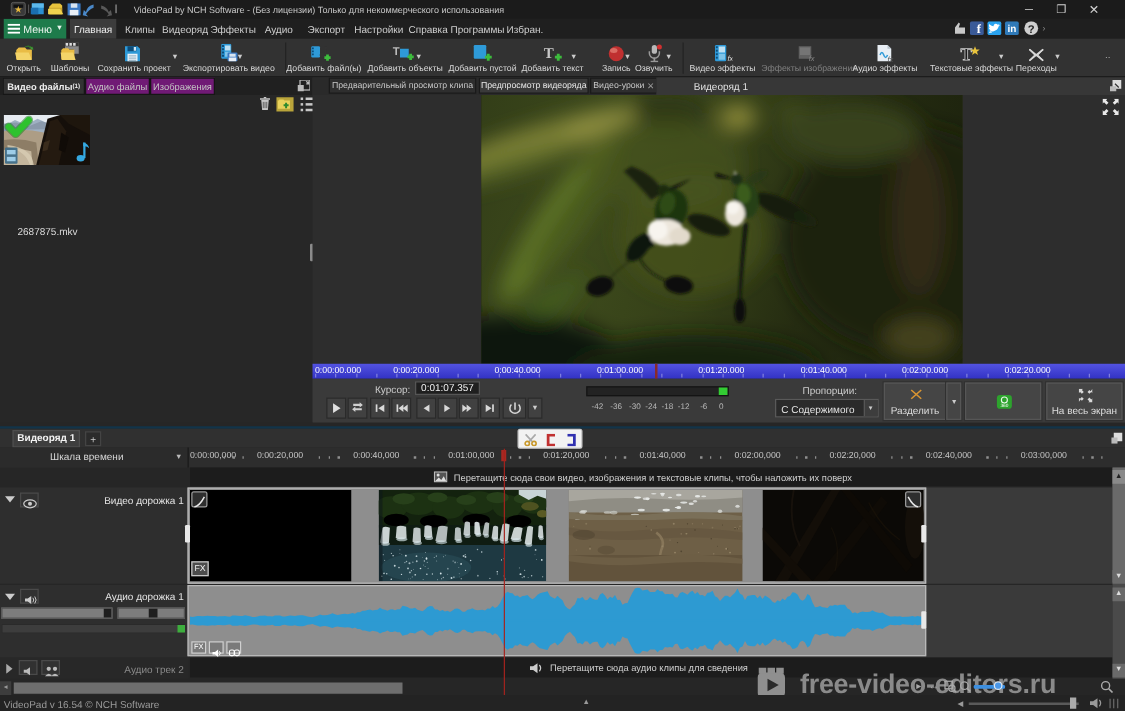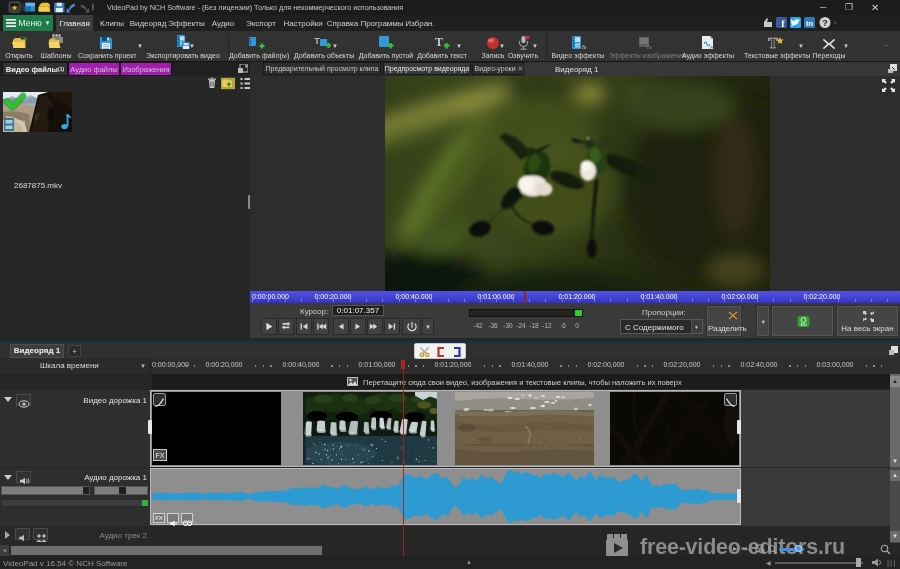--- a/index.html
+++ b/index.html
@@ -21,21 +21,21 @@
 
 #toolbar{left:0;top:31px;width:900px;height:31px;background:#323232;border-bottom:1px solid #161616;}
 .tbi{position:absolute;top:2px;text-align:center;color:#d8d8d8;font-size:7.5px;white-space:nowrap;}
 .tbi .ic{height:17px;display:flex;align-items:flex-end;justify-content:center;}
 .tbi .lb{margin-top:2px;font-size:7px;}
 .tsep{position:absolute;top:3px;width:1px;height:25px;background:#232323;}
 .caret{position:absolute;color:#cccccc;font-size:6px;}
 
 #leftpanel{left:0;top:62px;width:250px;height:276px;background:#272727;}
 #lp-tabs{left:0;top:0;width:250px;height:14px;background:#202020;}
-.lptab{position:absolute;top:0;height:14px;font-size:7.5px;white-space:nowrap;overflow:hidden;color:#c4c4c4;display:flex;align-items:center;justify-content:center;border:1px solid #161616;background:#a21caf;}
+.lptab{position:absolute;top:0;height:14px;font-size:7.5px;white-space:nowrap;overflow:hidden;color:#c4c4c4;display:flex;align-items:center;justify-content:center;border:1px solid #161616;background:#701a75;}
 #lptab1{background:#333333;color:#ededed;font-weight:bold;}
 #lp-tools{left:0;top:14px;width:250px;height:16px;}
 .lpbtn{position:absolute;top:1px;width:14px;height:13px;}
 #thumb{left:3px;top:30px;width:69px;height:40px;}
 #thumbname{left:0px;top:71px;width:76px;text-align:center;color:#dcdcdc;font-size:8px;margin-top:48px;}
 
 #preview{left:250px;top:62px;width:650px;height:229px;background:#2d2d2d;}
 #pv-tabs{left:0;top:0;width:650px;height:14px;background:#2a2a2a;}
 .pvtab{position:absolute;top:0;height:13px;font-size:7px;white-space:nowrap;overflow:hidden;color:#c8c8c8;display:flex;align-items:center;justify-content:center;background:#2e2e2e;border:1px solid #1a1a1a;}
 #pv-head{left:275px;top:0;width:375px;height:14px;background:#373737;color:#e0e0e0;font-size:8px;}
@@ -579,21 +579,21 @@
         <span class="ab" style="left:94px;transform:translateX(-50%);">-6</span>
         <span class="ab" style="left:108px;transform:translateX(-50%);">0</span>
  </div>
  <span class="ab" style="left:392px;top:5px;font-size:8px;color:#cccccc;">Пропорции:</span>
  <div class="ab" style="left:370px;top:16px;width:83px;height:15px;background:#2a2a2a;border:1px solid #595959;color:#e2e2e2;font-size:8px;">
   <span style="position:absolute;left:4px;top:3px;">С Содержимого</span>
   <div style="position:absolute;right:0;top:0;width:11px;height:13px;background:#3d3d3d;border-left:1px solid #555;">
           <span style="position:absolute;left:2px;top:4px;font-size:5px;color:#ccc;">▼</span>
         </div>
  </div>
- <div class="bigbtn" style="left:457px;top:3px;width:34px;height:30px;">
+ <div class="bigbtn" style="left:457px;top:3px;width:50px;height:30px;">
   <svg style="position:absolute;left:20px;top:4px;" width="10" height="9" viewBox="0 0 10 9">
           <path d="M1 1 L9 8 M9 1 L1 8" stroke="#d89432" stroke-width="1.3"></path>
         </svg>
   <span style="position:absolute;left:0;right:0;top:17px;">Разделить</span>
  </div>
  <div class="bigbtn" style="left:507px;top:3px;width:12px;height:30px;">
         <span style="position:absolute;left:2.5px;top:12px;font-size:5.5px;color:#ccc;">▼</span>
       </div>
  <div class="bigbtn" style="left:522px;top:3px;width:61px;height:30px;">
   <svg style="position:absolute;left:24px;top:8px;" width="13" height="13" viewBox="0 0 13 13">
@@ -1015,20 +1015,27 @@
    <div class="tkbtn" style="left:15px;top:2px;"><svg width="13" height="10" viewBox="0 0 13 10" style="margin:1px 0 0 1px;">
               <path d="M2 3.8 h2.2 L7 1.8 v6.4 L4.2 6.2 H2z" fill="#bbb"></path>
             </svg></div>
    <div class="tkbtn" style="left:33px;top:2px;"><svg width="13" height="10" viewBox="0 0 13 10" style="margin:1px 0 0 1px;">
               <circle cx="4" cy="3" r="1.7" fill="#bbb"></circle>
               <circle cx="9" cy="3" r="1.7" fill="#bbb"></circle>
               <path d="M1 9 q3-4 6 0 M6 9 q3-4 6 0" fill="#bbb"></path>
             </svg></div>
    <span class="thlabel" style="top:5px;color:#8a8a8a;">Аудио трек 2</span>
   </div>
+  <div class="ab" style="left:152px;top:0;width:738px;height:16px;background:#1c1c1c;color:#cfcfcf;font-size:7.5px;">
+   <svg class="ab" style="left:272px;top:4px;" width="11" height="9" viewBox="0 0 11 9">
+            <path d="M0 3 h2.5 L6 0.5 v8 L2.5 6 H0z" fill="#ccc"></path>
+            <path d="M7.5 2 q2 2.5 0 5" stroke="#ccc" fill="none"></path>
+          </svg>
+   <span class="ab" style="left:288px;top:4px;">Перетащите сюда аудио клипы для сведения</span>
+  </div>
  </div>
  <div class="ab" style="left:890px;top:31px;width:10px;height:169px;background:#4a4a4a;">
   <div class="ab" style="left:0;top:0;width:10px;height:92px;background:#6a6a6a;"></div>
   <div class="ab" style="left:0;top:2px;width:10px;height:11px;background:#8a8a8a;color:#222;font-size:6px;text-align:center;line-height:11px;">▲</div>
   <div class="ab" style="left:0;top:82px;width:10px;height:11px;background:#6a6a6a;color:#ddd;font-size:6px;text-align:center;line-height:11px;">▼</div>
   <div class="ab" style="left:0;top:96px;width:10px;height:11px;background:#6a6a6a;color:#ddd;font-size:6px;text-align:center;line-height:11px;">▲</div>
   <div class="ab" style="left:0;top:157px;width:10px;height:11px;background:#6a6a6a;color:#ddd;font-size:6px;text-align:center;line-height:11px;">▼</div>
  </div>
  <div class="ab" style="left:0;top:201px;width:900px;height:14px;background:#262626;">
   <div class="ab" style="left:0;top:1px;width:9px;height:11px;background:#3d3d3d;color:#999;font-size:6px;text-align:center;line-height:11px;">◂</div>

